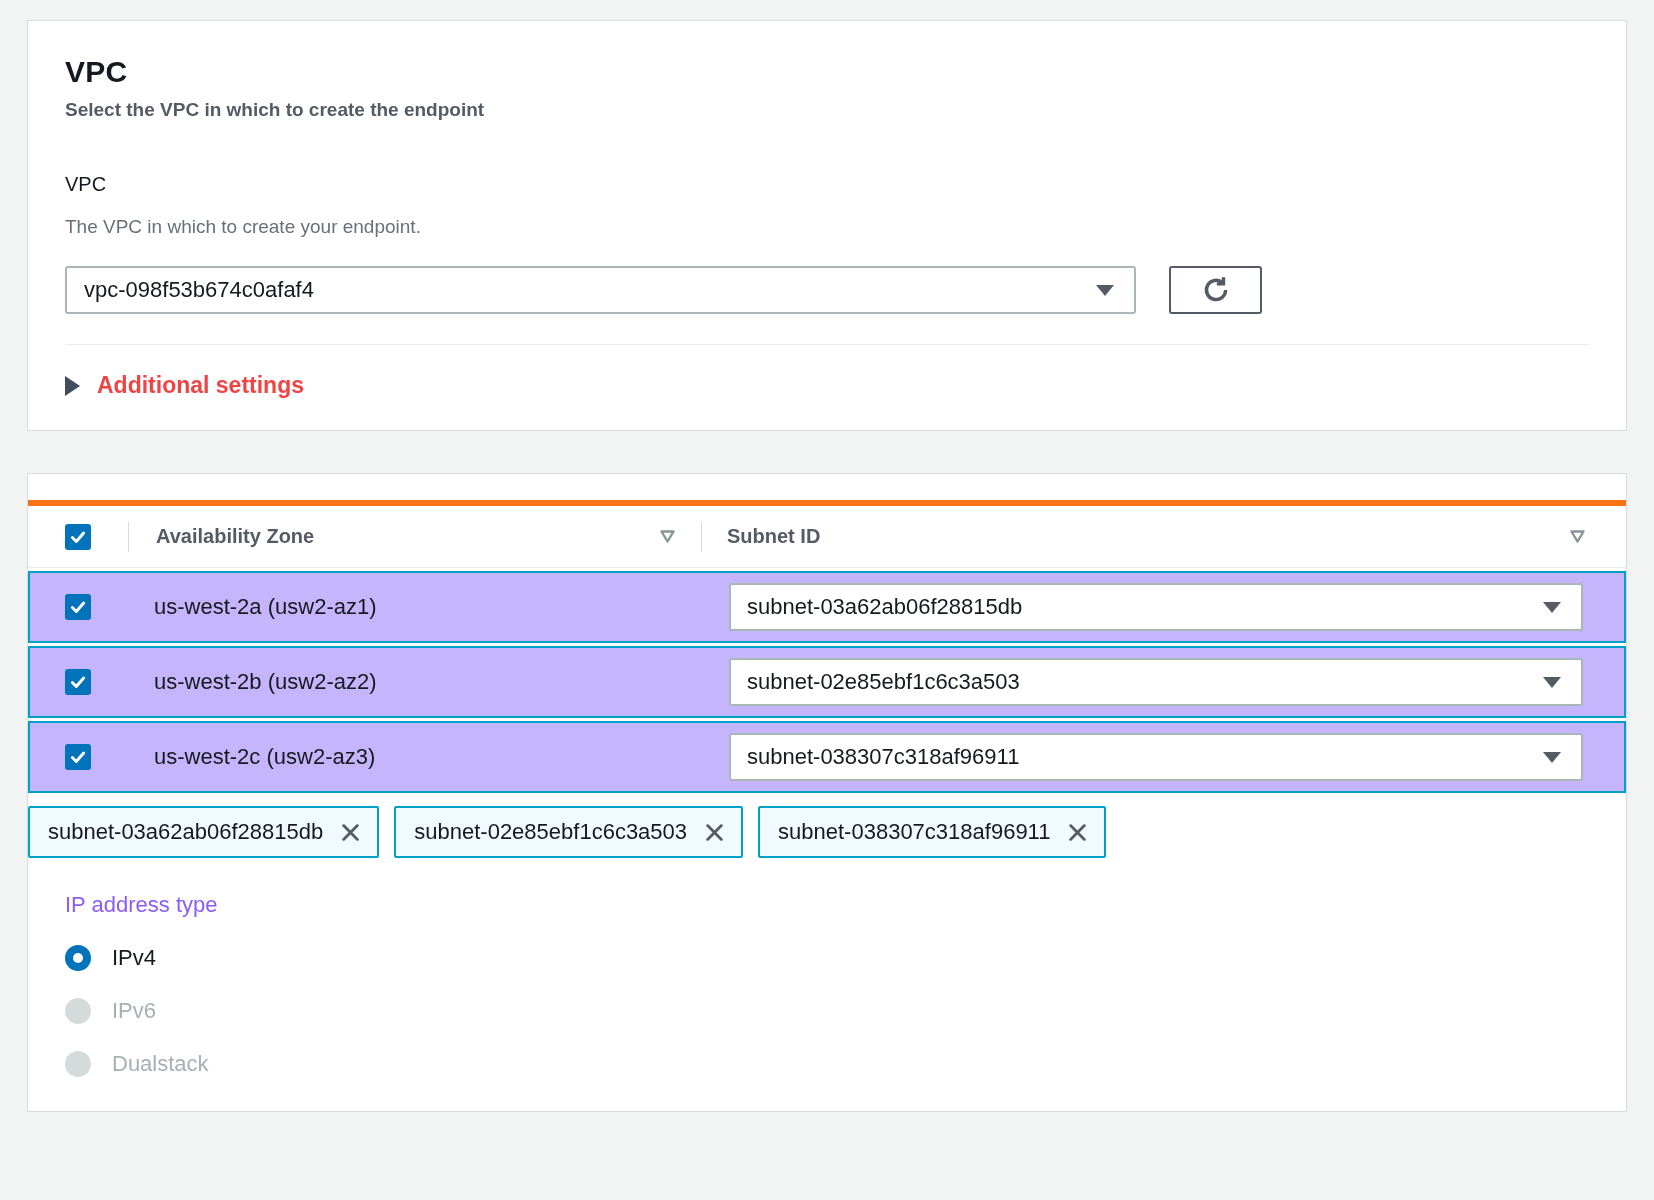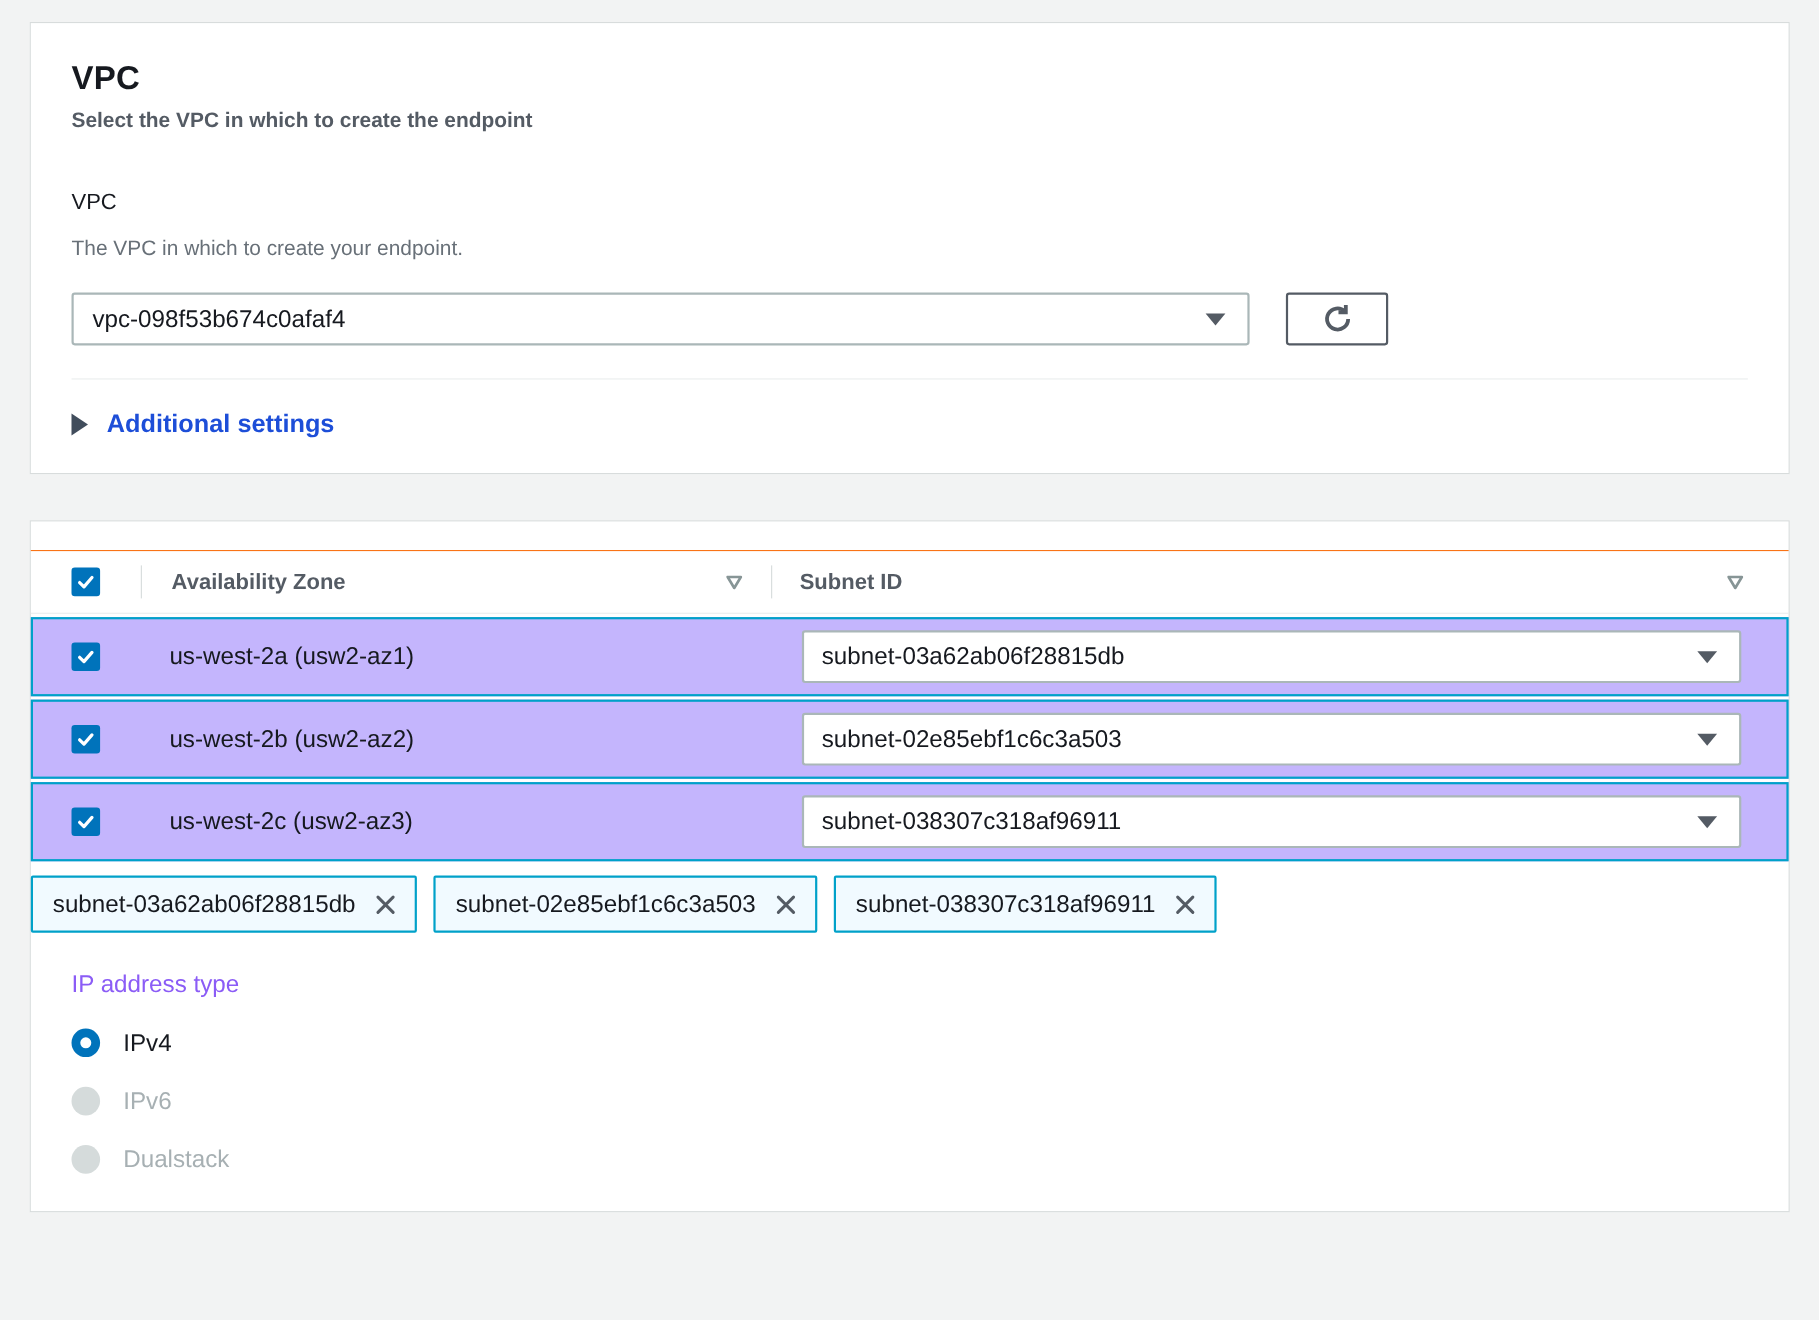--- a/index.html
+++ b/index.html
@@ -52,35 +52,35 @@
 
   .divider { border-top:1px solid #eaeded; margin-top:30px; }
 
   .expander { display:flex; align-items:center; gap:17px; padding:27px 37px 31px; cursor:pointer; }
   .caret-right {
     width:0; height:0;
     border-top:10px solid transparent;
     border-bottom:10px solid transparent;
     border-left:15px solid #414d5c;
   }
-  .expander-label { font-size:23px; font-weight:700; color:#1d4ed8; }
+  .expander-label { font-size:23px; font-weight:700; color:#ef4444; }
 
   
   .subnets-card { margin-top:42px; padding-top:26px; }
   .heading-row { display:flex; align-items:baseline; padding:0 37px; margin-bottom:24px; }
   .heading-title { font-size:30px; font-weight:700; color:#16191f; }
   .heading-count { font-size:27px; color:#687078; margin-left:10px; letter-spacing:1px; }
   .info-link { font-size:19px; font-weight:700; color:#0073bb; margin-left:32px; cursor:pointer; text-decoration:none; }
 
   .thead {
     display:grid;
     grid-template-columns:100px 1px 572px 1px 1fr;
     align-items:center;
-    height:58px;
-    border-top:1px solid #f97316;
+    height:68px;
+    border-top:6px solid #f97316;
     border-bottom:1px solid #eaeded;
   }
   .th-cell { display:flex; align-items:center; height:100%; }
   .th-check { padding-left:37px; }
   .col-divider { width:1px; height:30px; background:#d5dbdb; }
   .th-az { padding-left:27px; font-size:20px; font-weight:700; color:#545b64; }
   .th-subnet { padding-left:25px; font-size:20px; font-weight:700; color:#545b64; }
   .th-spacer { flex:1; }
   .sort-icon { margin-right:25px; display:flex; cursor:pointer; }
   .sort-icon.right { margin-right:40px; }

